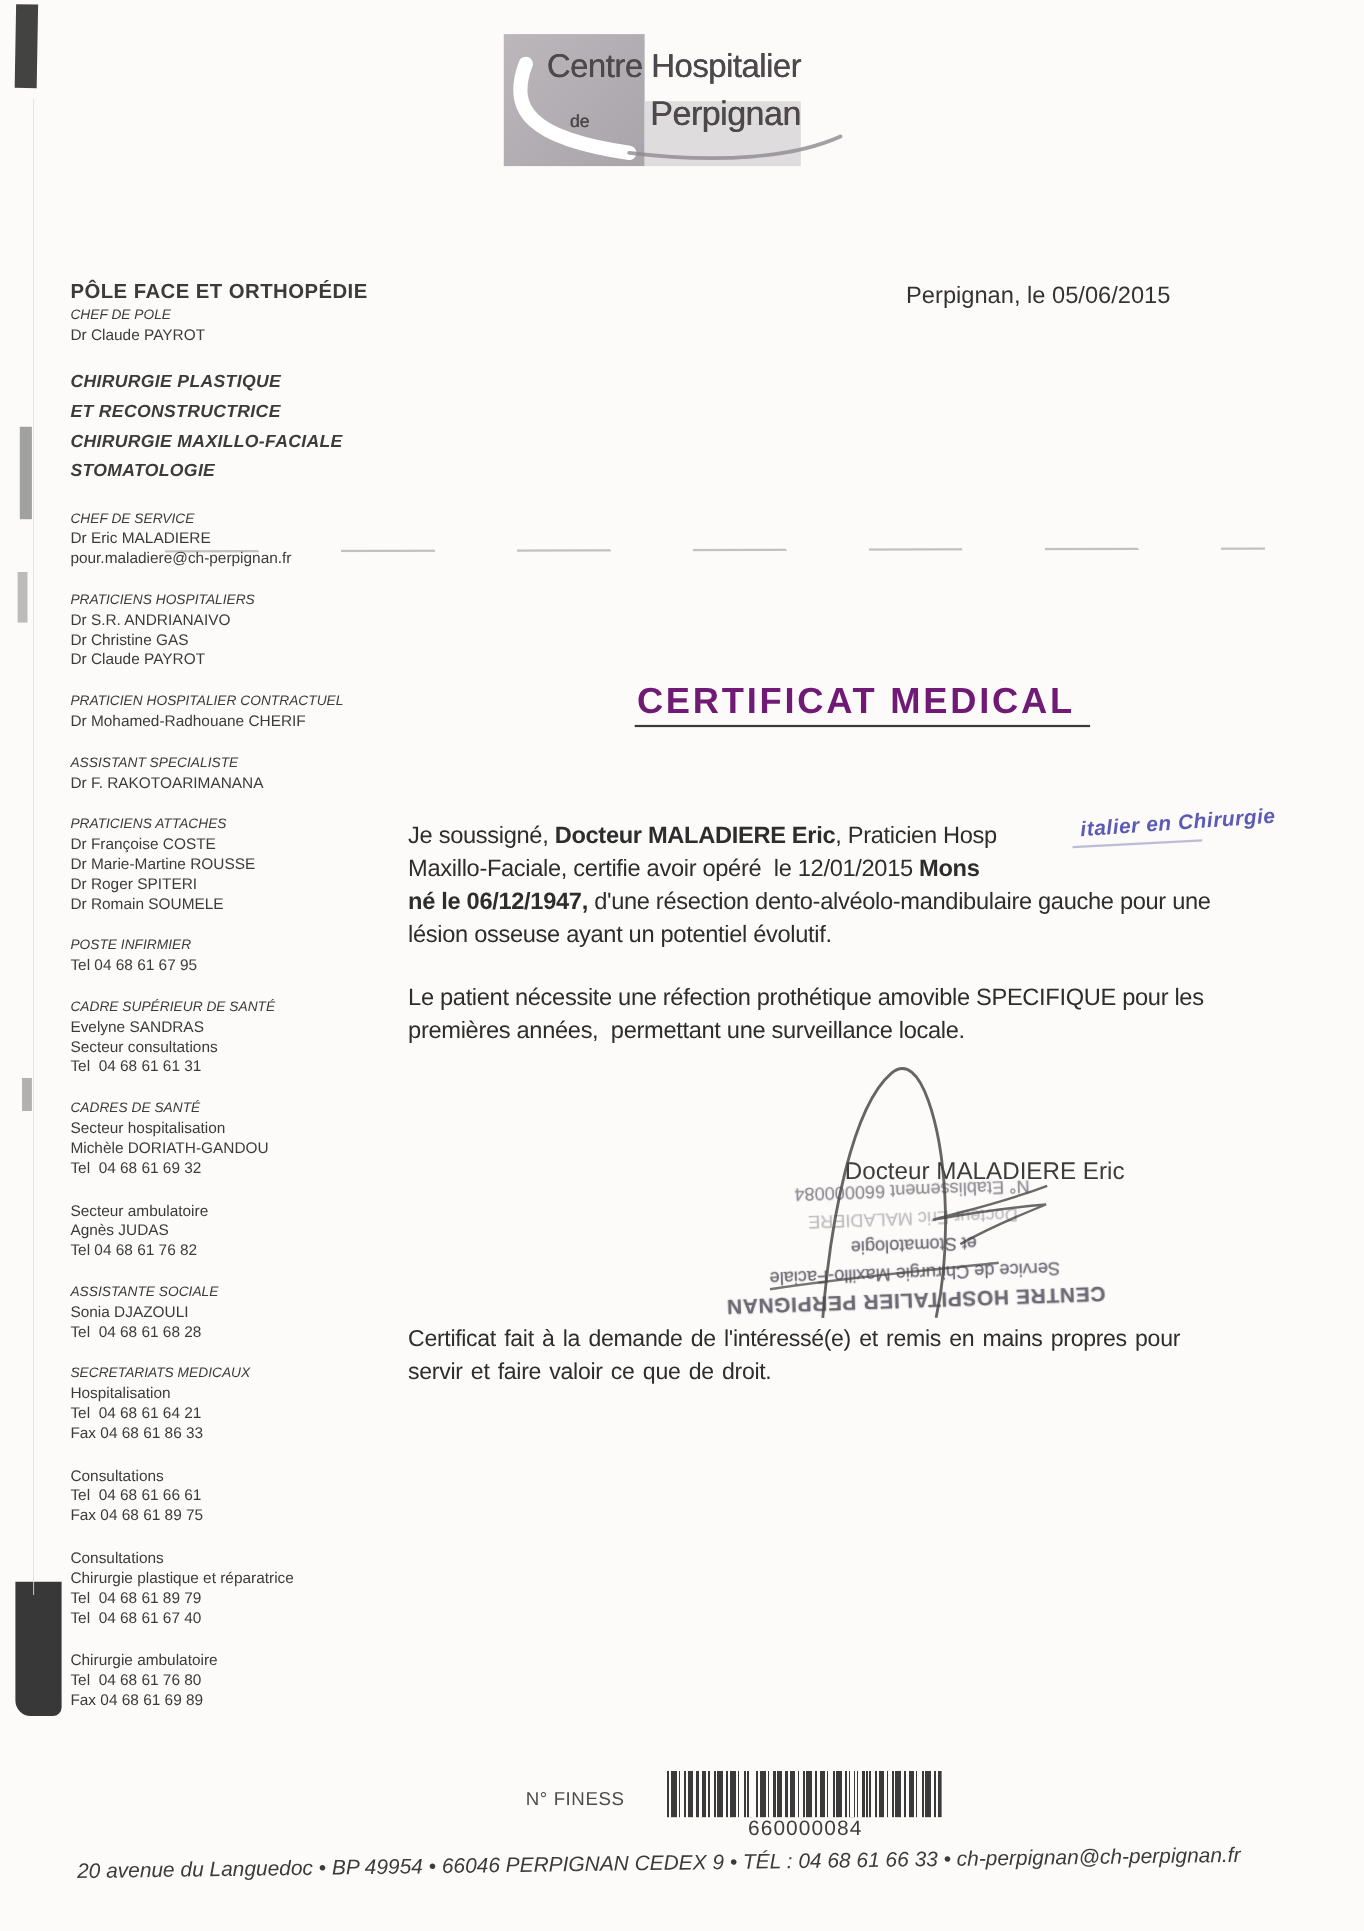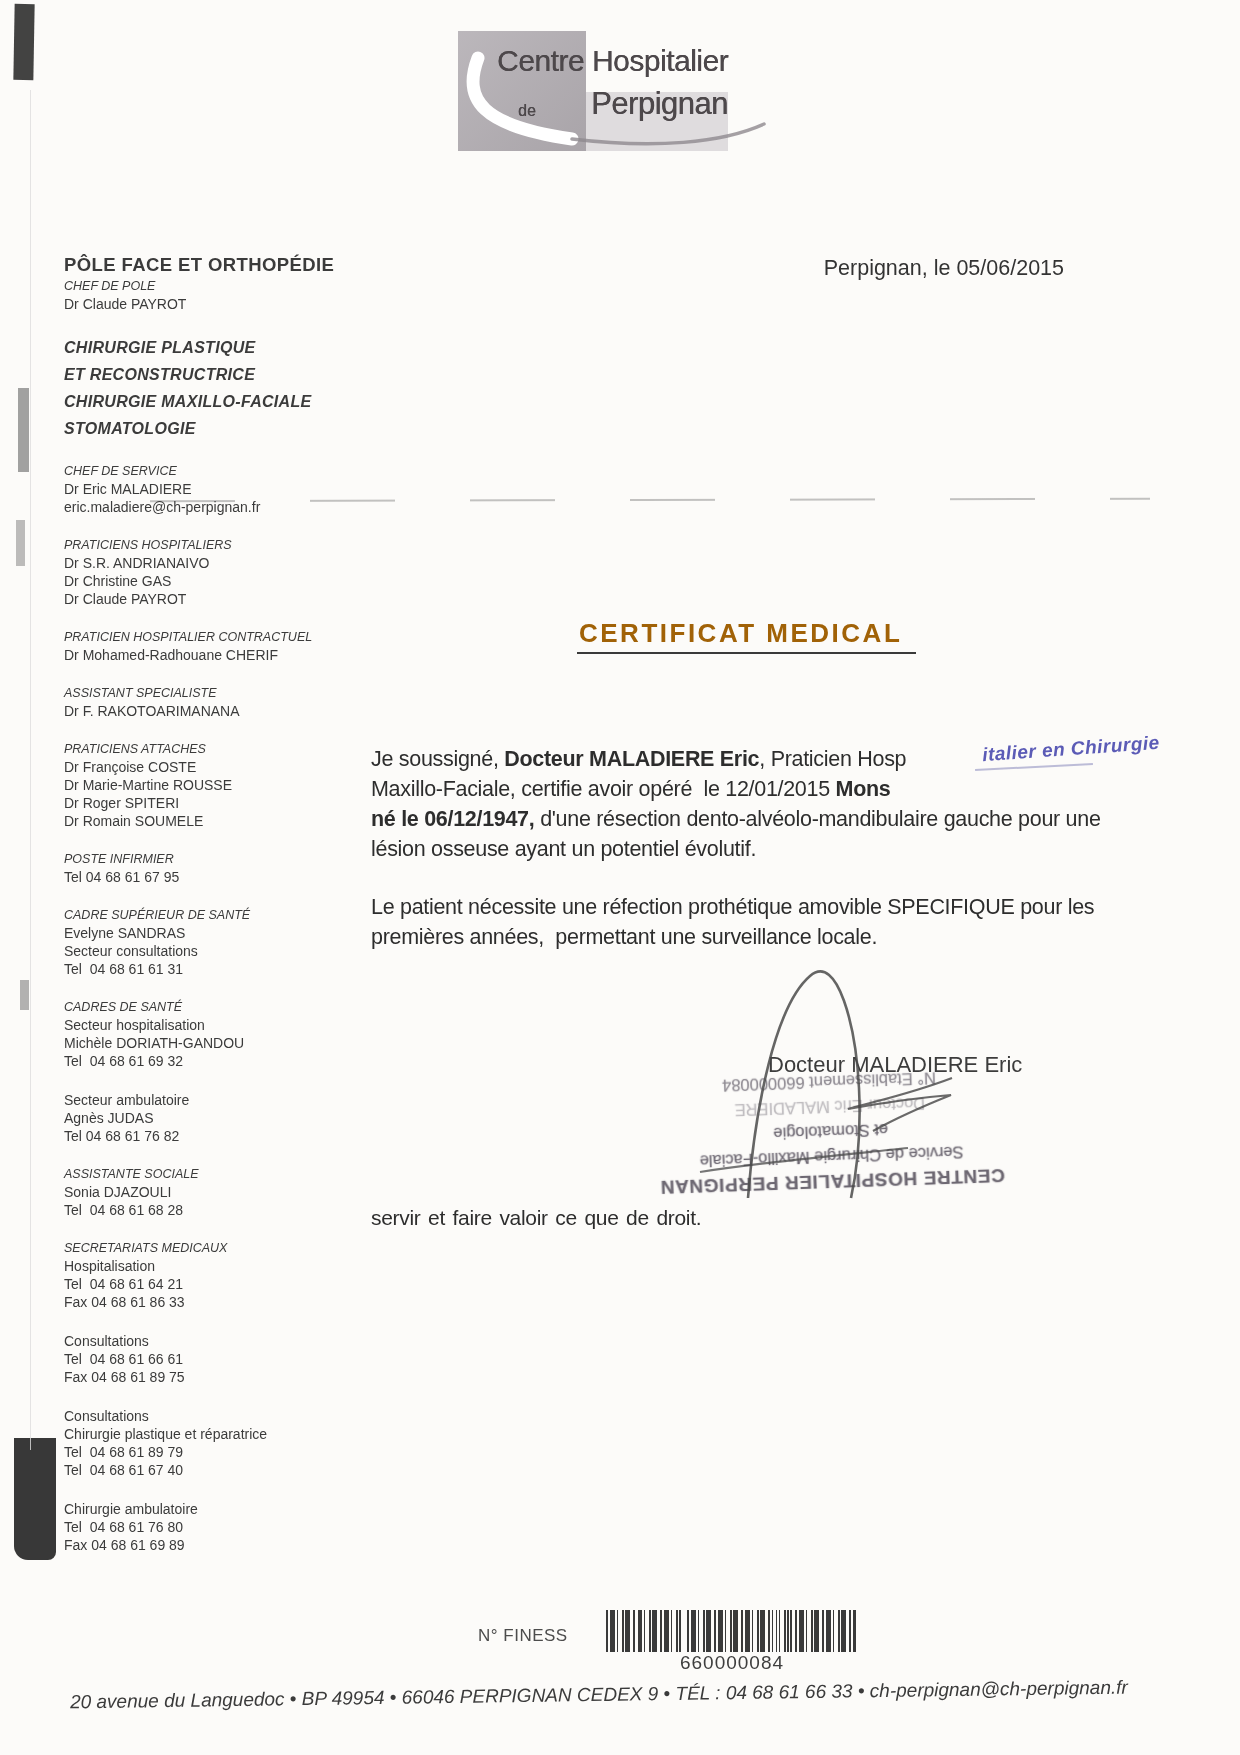--- a/index.html
+++ b/index.html
@@ -21,22 +21,22 @@
   
   .date-line{right:176px;top:256px;font-size:21.5px;color:#333;}
   
   .sidebar{left:64px;top:252px;width:300px;color:#3b3b3b;}
   .sb-h1{font-size:18.5px;font-weight:bold;line-height:26px;letter-spacing:.4px;}
   .sb-bi{font-size:16px;font-weight:bold;font-style:italic;line-height:27px;letter-spacing:.3px;}
   .sb-h{font-size:12.5px;font-style:italic;line-height:17px;}
   .sb-n{font-size:14px;line-height:18px;}
   .gap{margin-top:21px;}
   
-  .cert-title{left:577px;top:618px;font-size:26px;font-weight:bold;letter-spacing:2.5px;
-    color:#a16207;border-bottom:2.5px solid #3a3a3a;padding:0 14px 3px 2px;}
+  .cert-title{left:577px;top:618px;font-size:33px;font-weight:bold;letter-spacing:2.5px;
+    color:#701a75;border-bottom:2.5px solid #3a3a3a;padding:0 14px 3px 2px;}
   .para{font-size:21.5px;line-height:30px;letter-spacing:-.3px;color:#2d2d2d;}
   .p1{left:371px;top:744px;width:760px;}
   .p2{left:371px;top:892px;width:760px;}
   .p3{left:371px;top:1203px;width:760px;font-size:21px;word-spacing:2px;}
   .b{font-weight:bold;}
   .handwriting{left:982px;top:738px;font-size:19px;font-style:italic;font-weight:bold;
     color:#4040ab;transform:rotate(-4deg);white-space:nowrap;letter-spacing:.5px;opacity:.85;}
   .hand-strike{left:975px;top:766px;width:118px;height:2px;background:#9a9ac4;transform:rotate(-3deg);opacity:.65;}
   
   .stamp{left:600px;top:1028px;width:460px;height:166px;transform:rotate(178deg);
@@ -104,21 +104,21 @@
     <div class="sb-bi">ET RECONSTRUCTRICE</div>
 
     <div class="sb-bi">CHIRURGIE MAXILLO-FACIALE</div>
 
     <div class="sb-bi">STOMATOLOGIE</div>
 
     <div class="sb-h gap">CHEF DE SERVICE</div>
 
     <div class="sb-n">Dr Eric MALADIERE</div>
 
-    <div class="sb-n">eric.maladiere@ch-perpignan.fr</div>
+    <div class="sb-n">pour.maladiere@ch-perpignan.fr</div>
 
     <div class="sb-h gap">PRATICIENS HOSPITALIERS</div>
 
     <div class="sb-n">Dr S.R. ANDRIANAIVO</div>
 
     <div class="sb-n">Dr Christine GAS</div>
 
     <div class="sb-n">Dr Claude PAYROT</div>
 
     <div class="sb-h gap">PRATICIEN HOSPITALIER CONTRACTUEL</div>
@@ -232,19 +232,20 @@
 
 <div class="abs signer">Docteur MALADIERE Eric</div>
 
 <svg class="abs signature" viewBox="0 0 330 265">
   <path d="M 68 250 C 75 160, 95 58, 130 28 C 158 4, 176 80, 179 140 C 181 182, 178 218, 171 250" fill="none" stroke="#4a4a4a" stroke-width="2.6" opacity=".85"></path>
   <path d="M 272 130 C 230 146, 196 153, 168 161 C 212 153, 246 149, 271 147 C 241 159, 211 173, 193 183" fill="none" stroke="#454545" stroke-width="2.2" opacity=".8"></path>
   <path d="M 20 224 C 92 213, 172 206, 228 200" fill="none" stroke="#4a4a4a" stroke-width="2.2" opacity=".75"></path>
 </svg>
 
 <div class="abs para p3">
+  <div>Certificat fait à la demande de l'intéressé(e) et remis en mains propres pour</div>
   <div>servir et faire valoir ce que de droit.</div>
 </div>
 
 <div class="abs finess-label">N° FINESS</div>
 <div class="abs barcode"></div>
 <div class="abs finess-number">660000084</div>
 <div class="abs address-line">20 avenue du Languedoc • BP 49954 • 66046 PERPIGNAN CEDEX 9 • TÉL : 04 68 61 66 33 •  ch-perpignan@ch-perpignan.fr</div>
 
 </body></html>

